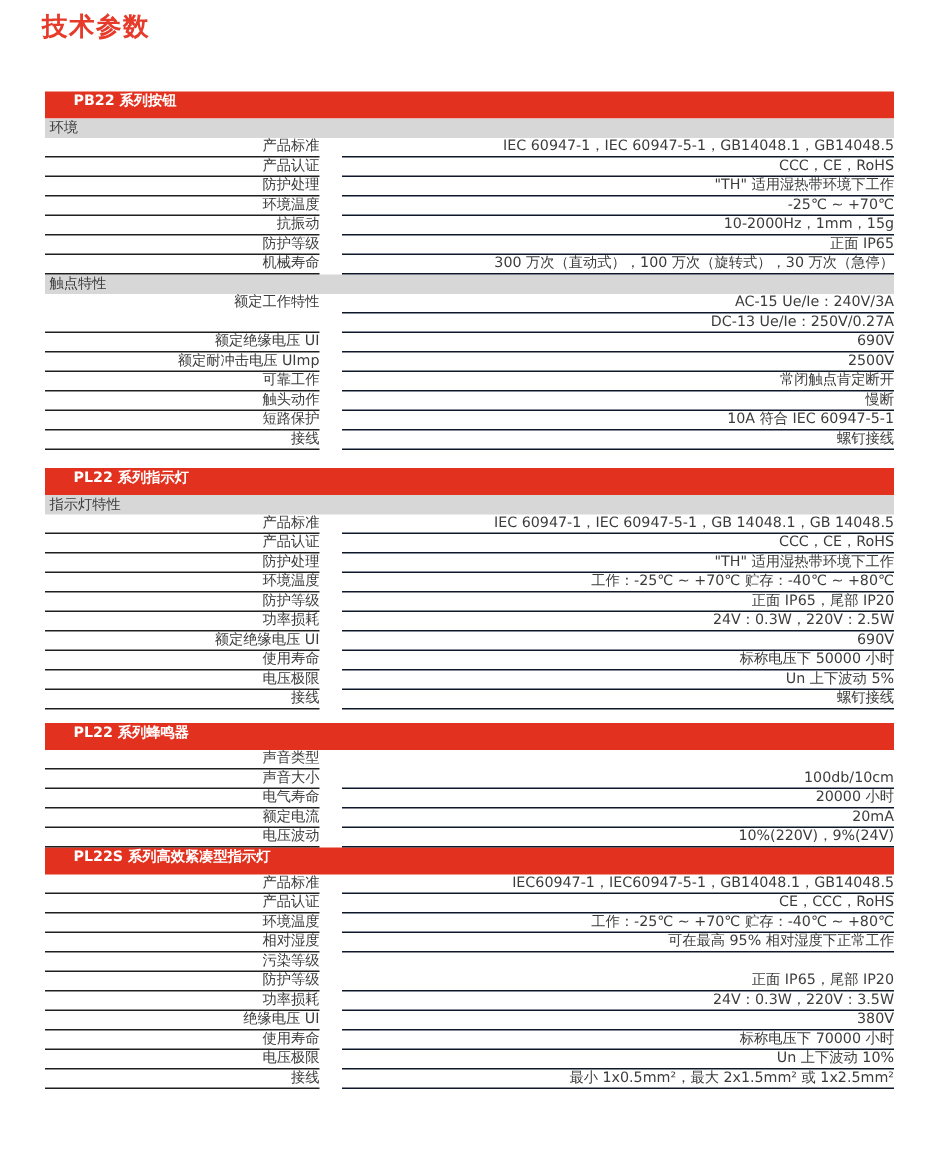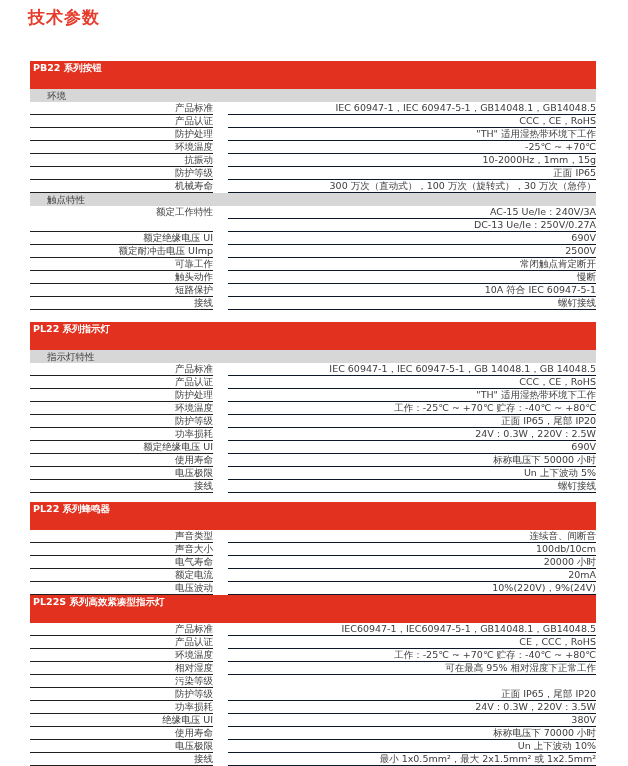--- a/index.html
+++ b/index.html
@@ -13,28 +13,28 @@
     font-size:17px; font-weight:600; letter-spacing:1px;
     color:#e63a2a;
   }
   #sections { margin:32px 32px 0 30px; width:566px; }
   .section { width:100%; }
   .section:nth-child(2) { margin-top:12px; }
   .section:nth-child(3) { margin-top:9px; }
   .section:nth-child(4) { }
   .sec-header {
     background:#e2311f; color:#ffffff;
-    height:28px; line-height:13px;
+    height:18px; line-height:13px;
     font-size:9.5px; font-weight:bold;
-    padding-left:3px; overflow:hidden;
+    padding-left:19px; overflow:hidden;
   }
   .subheader {
     background:#d7d7d7; color:#3c3c3c;
     height:13px; line-height:13px;
-    font-size:9.5px; padding-left:17px; overflow:hidden;
+    font-size:9.5px; padding-left:3px; overflow:hidden;
   }
   .param-row { display:flex; width:100%;text-align:right; }
   .param-label {
     width:183px; min-width:183px; margin-right:15px;
     border-bottom:1px solid #1f1f1f;
     font-size:9.5px; line-height:12px;
     padding-left:1px; box-sizing:border-box;
     overflow:hidden; white-space:nowrap;
   }
   .param-values { flex:1; min-width:0; }
@@ -202,23 +202,20 @@
         <div class="param-label">接线</div>
         <div class="param-values">
           <div class="param-value">螺钉接线</div>
         </div>
       </div>
     </div>
     <div class="section">
       <div class="sec-header">PL22 系列蜂鸣器</div>
       <div class="param-row">
         <div class="param-label">声音类型</div>
-        <div class="param-values">
-          <div class="param-value">连续音、间断音</div>
-        </div>
       </div>
       <div class="param-row">
         <div class="param-label">声音大小</div>
         <div class="param-values">
           <div class="param-value">100db/10cm</div>
         </div>
       </div>
       <div class="param-row">
         <div class="param-label">电气寿命</div>
         <div class="param-values">

